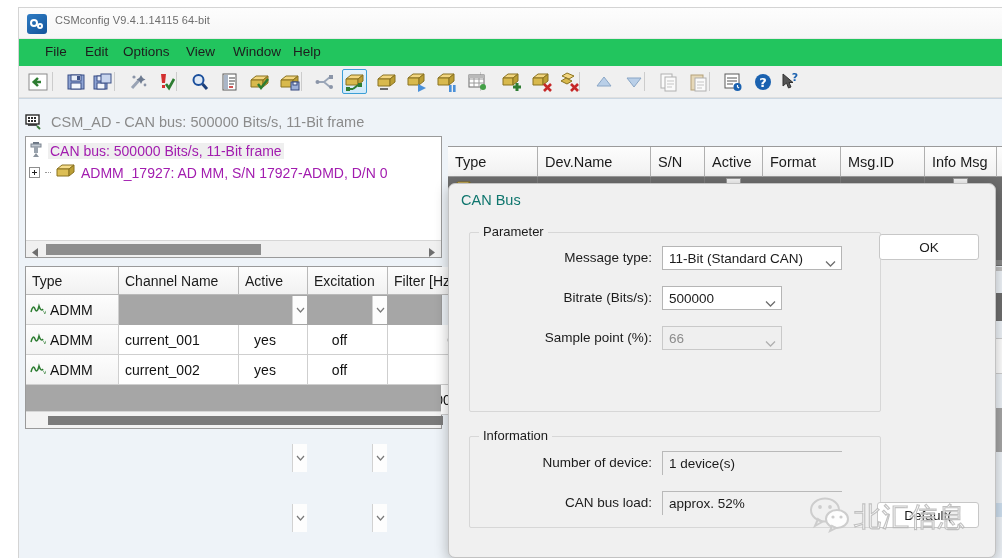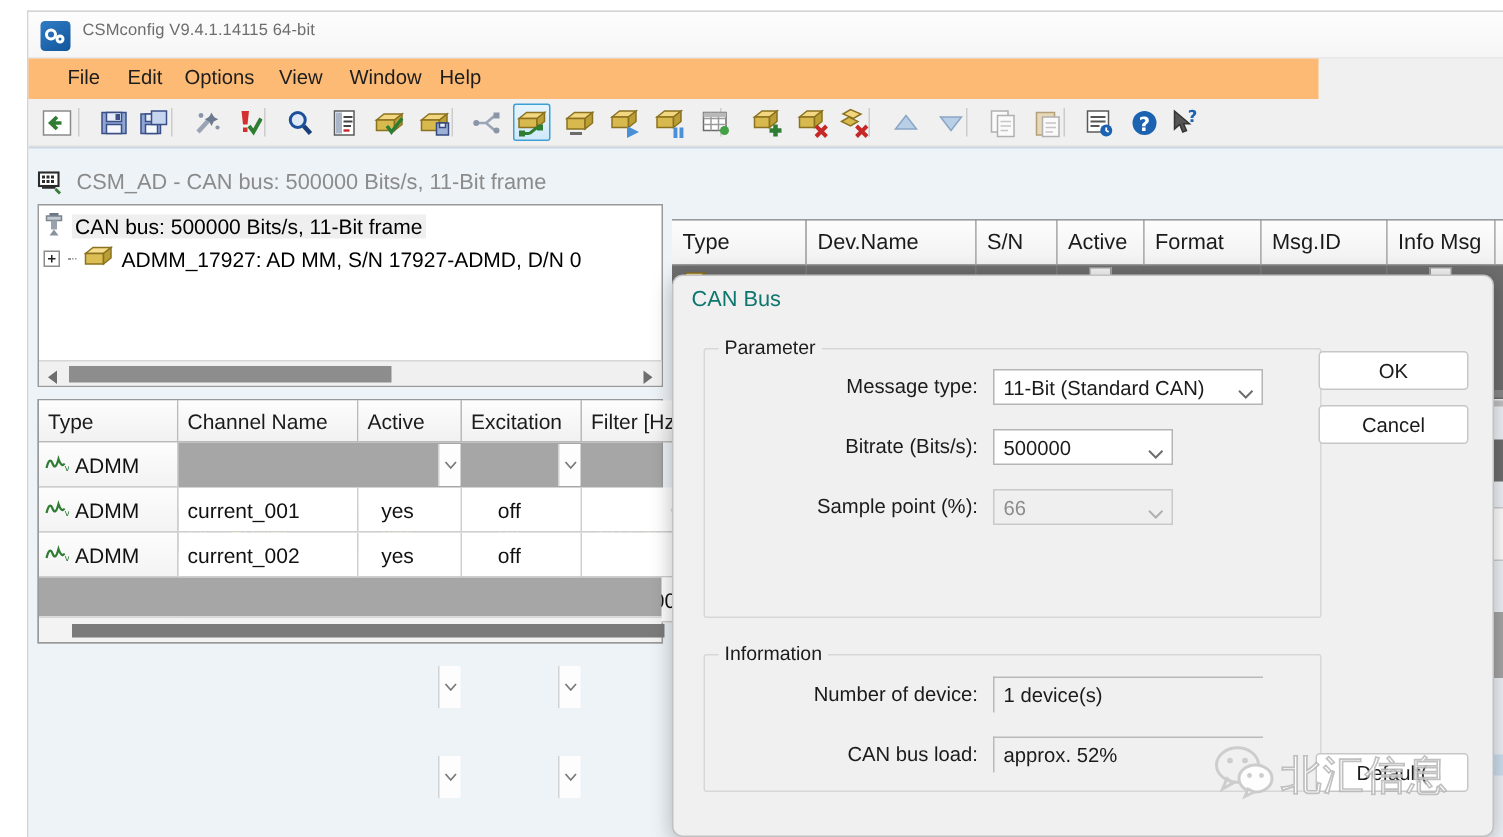--- a/index.html
+++ b/index.html
@@ -57,22 +57,22 @@
     border: 2px solid #ffffff; border-radius: 50%;
   }
   .title-text {
     position: absolute; left: 36px; top: 6px;
     font-size: 11px; color: #6d6d6d;
     letter-spacing: .1px; white-space: nowrap;
   }
 
   
   .menubar {
-    position: absolute; left: 0; top: 31px; width: 860px; height: 27px;
-    background: #fdba74;
+    position: absolute; left: 0; top: 31px; width: 984px; height: 27px;
+    background: #22c55e;
   }
   .menu-item {
     position: absolute; top: 4px; height: 19px;
     font-size: 13.5px; color: #1d1d1d;
     padding: 1px 6px; white-space: nowrap; cursor: default;
   }
 
   
   .toolbar {
     position: absolute; left: 0; top: 58px; width: 984px; height: 32px;
@@ -113,21 +113,21 @@
   
   .tree-panel {
     position: absolute; left: 6px; top: 37px;
     width: 417px; height: 122px;
     background: #ffffff;
     border: 1px solid #9a9a9a;
   }
   .tree-row {
     position: absolute; left: 3px; height: 21px;
     display: flex; align-items: center; gap: 5px;
-    font-size: 14px; color: #000000; white-space: nowrap;
+    font-size: 14px; color: #a21caf; white-space: nowrap;
   }
   .tree-row.r0 { top: 3px; }
   .tree-row.r1 { top: 25px; }
   .tree-row .lbl-sel { background: #efefef; padding: 0 2px; }
   .expander {
     width: 11px; height: 11px; border: 1px solid #8d8d8d;
     background: #fff; position: relative; flex: none;
   }
   .expander::before {
     content:""; position: absolute; left: 2px; top: 4px; width: 5px; height: 1px; background: #222;
@@ -845,21 +845,20 @@
         <span class="val">1 device(s)</span>
       </div>
 
       <div class="fld-label" style="left:10px; top:58px; width:172px;">CAN bus load:</div>
       <div class="ro-field" style="left:192px; top:54px; width:180px;">
         <span class="val">approx. 52%</span>
       </div>
     </div>
 
     <div class="dlg-btn" style="left:430px; top:50px; width:100px;">OK</div>
-    <div class="dlg-btn" style="left:430px; top:86px; width:100px;">Cancel</div>
     <div class="dlg-btn" style="left:428px; top:318px; width:102px;">Default(</div>
   </div>
 
   <div class="watermark">
     <svg width="44" height="36" viewBox="0 0 44 36">
       <ellipse cx="17" cy="13" rx="14" ry="11.5" fill="none" stroke="#c9c9c9" stroke-width="2"></ellipse>
       <path d="M10 22 L7 29 L14 25 Z" fill="none" stroke="#c9c9c9" stroke-width="2"></path>
       <circle cx="12" cy="10" r="1.9" fill="#c9c9c9"></circle>
       <circle cx="22" cy="10" r="1.9" fill="#c9c9c9"></circle>
       <ellipse cx="29" cy="22" rx="11" ry="9" fill="#ffffff" stroke="#c9c9c9" stroke-width="2"></ellipse>

